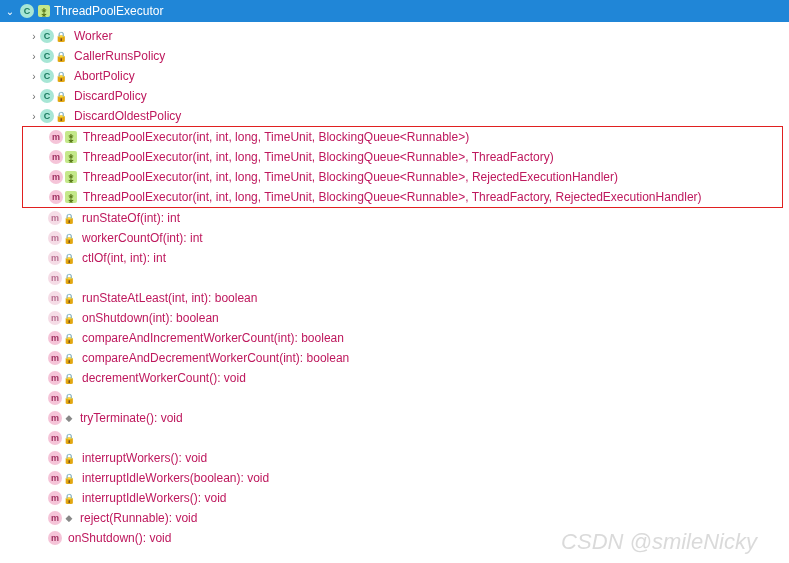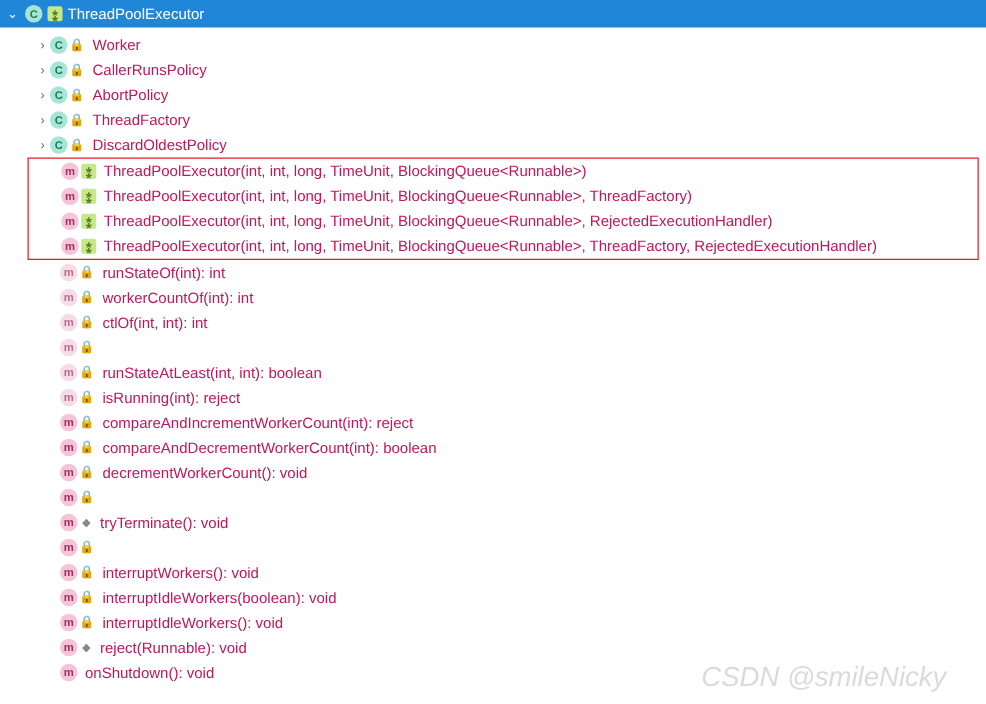--- a/index.html
+++ b/index.html
@@ -137,21 +137,21 @@
           <span class="ico-lock">🔒</span>
         </span>
         <span class="label">AbortPolicy</span>
       </div>
       <div class="row indent-1">
         <span class="arrow">›</span>
         <span class="icons">
           <span class="ico ico-c">C</span>
           <span class="ico-lock">🔒</span>
         </span>
-        <span class="label">ThreadFactory</span>
+        <span class="label">DiscardPolicy</span>
       </div>
       <div class="row indent-1">
         <span class="arrow">›</span>
         <span class="icons">
           <span class="ico ico-c">C</span>
           <span class="ico-lock">🔒</span>
         </span>
         <span class="label">DiscardOldestPolicy</span>
       </div>
     </div>
@@ -222,28 +222,28 @@
           <span class="ico ico-m-dim">m</span>
           <span class="ico-lock">🔒</span>
         </span>
         <span class="label">runStateAtLeast(int, int): boolean</span>
       </div>
       <div class="row indent-2">
         <span class="icons">
           <span class="ico ico-m-dim">m</span>
           <span class="ico-lock">🔒</span>
         </span>
-        <span class="label">isRunning(int): reject</span>
-      </div>
-      <div class="row indent-2">
-        <span class="icons">
-          <span class="ico ico-m">m</span>
-          <span class="ico-lock">🔒</span>
-        </span>
-        <span class="label">compareAndIncrementWorkerCount(int): reject</span>
+        <span class="label">onShutdown(int): boolean</span>
+      </div>
+      <div class="row indent-2">
+        <span class="icons">
+          <span class="ico ico-m">m</span>
+          <span class="ico-lock">🔒</span>
+        </span>
+        <span class="label">compareAndIncrementWorkerCount(int): boolean</span>
       </div>
       <div class="row indent-2">
         <span class="icons">
           <span class="ico ico-m">m</span>
           <span class="ico-lock">🔒</span>
         </span>
         <span class="label">compareAndDecrementWorkerCount(int): boolean</span>
       </div>
       <div class="row indent-2">
         <span class="icons">

